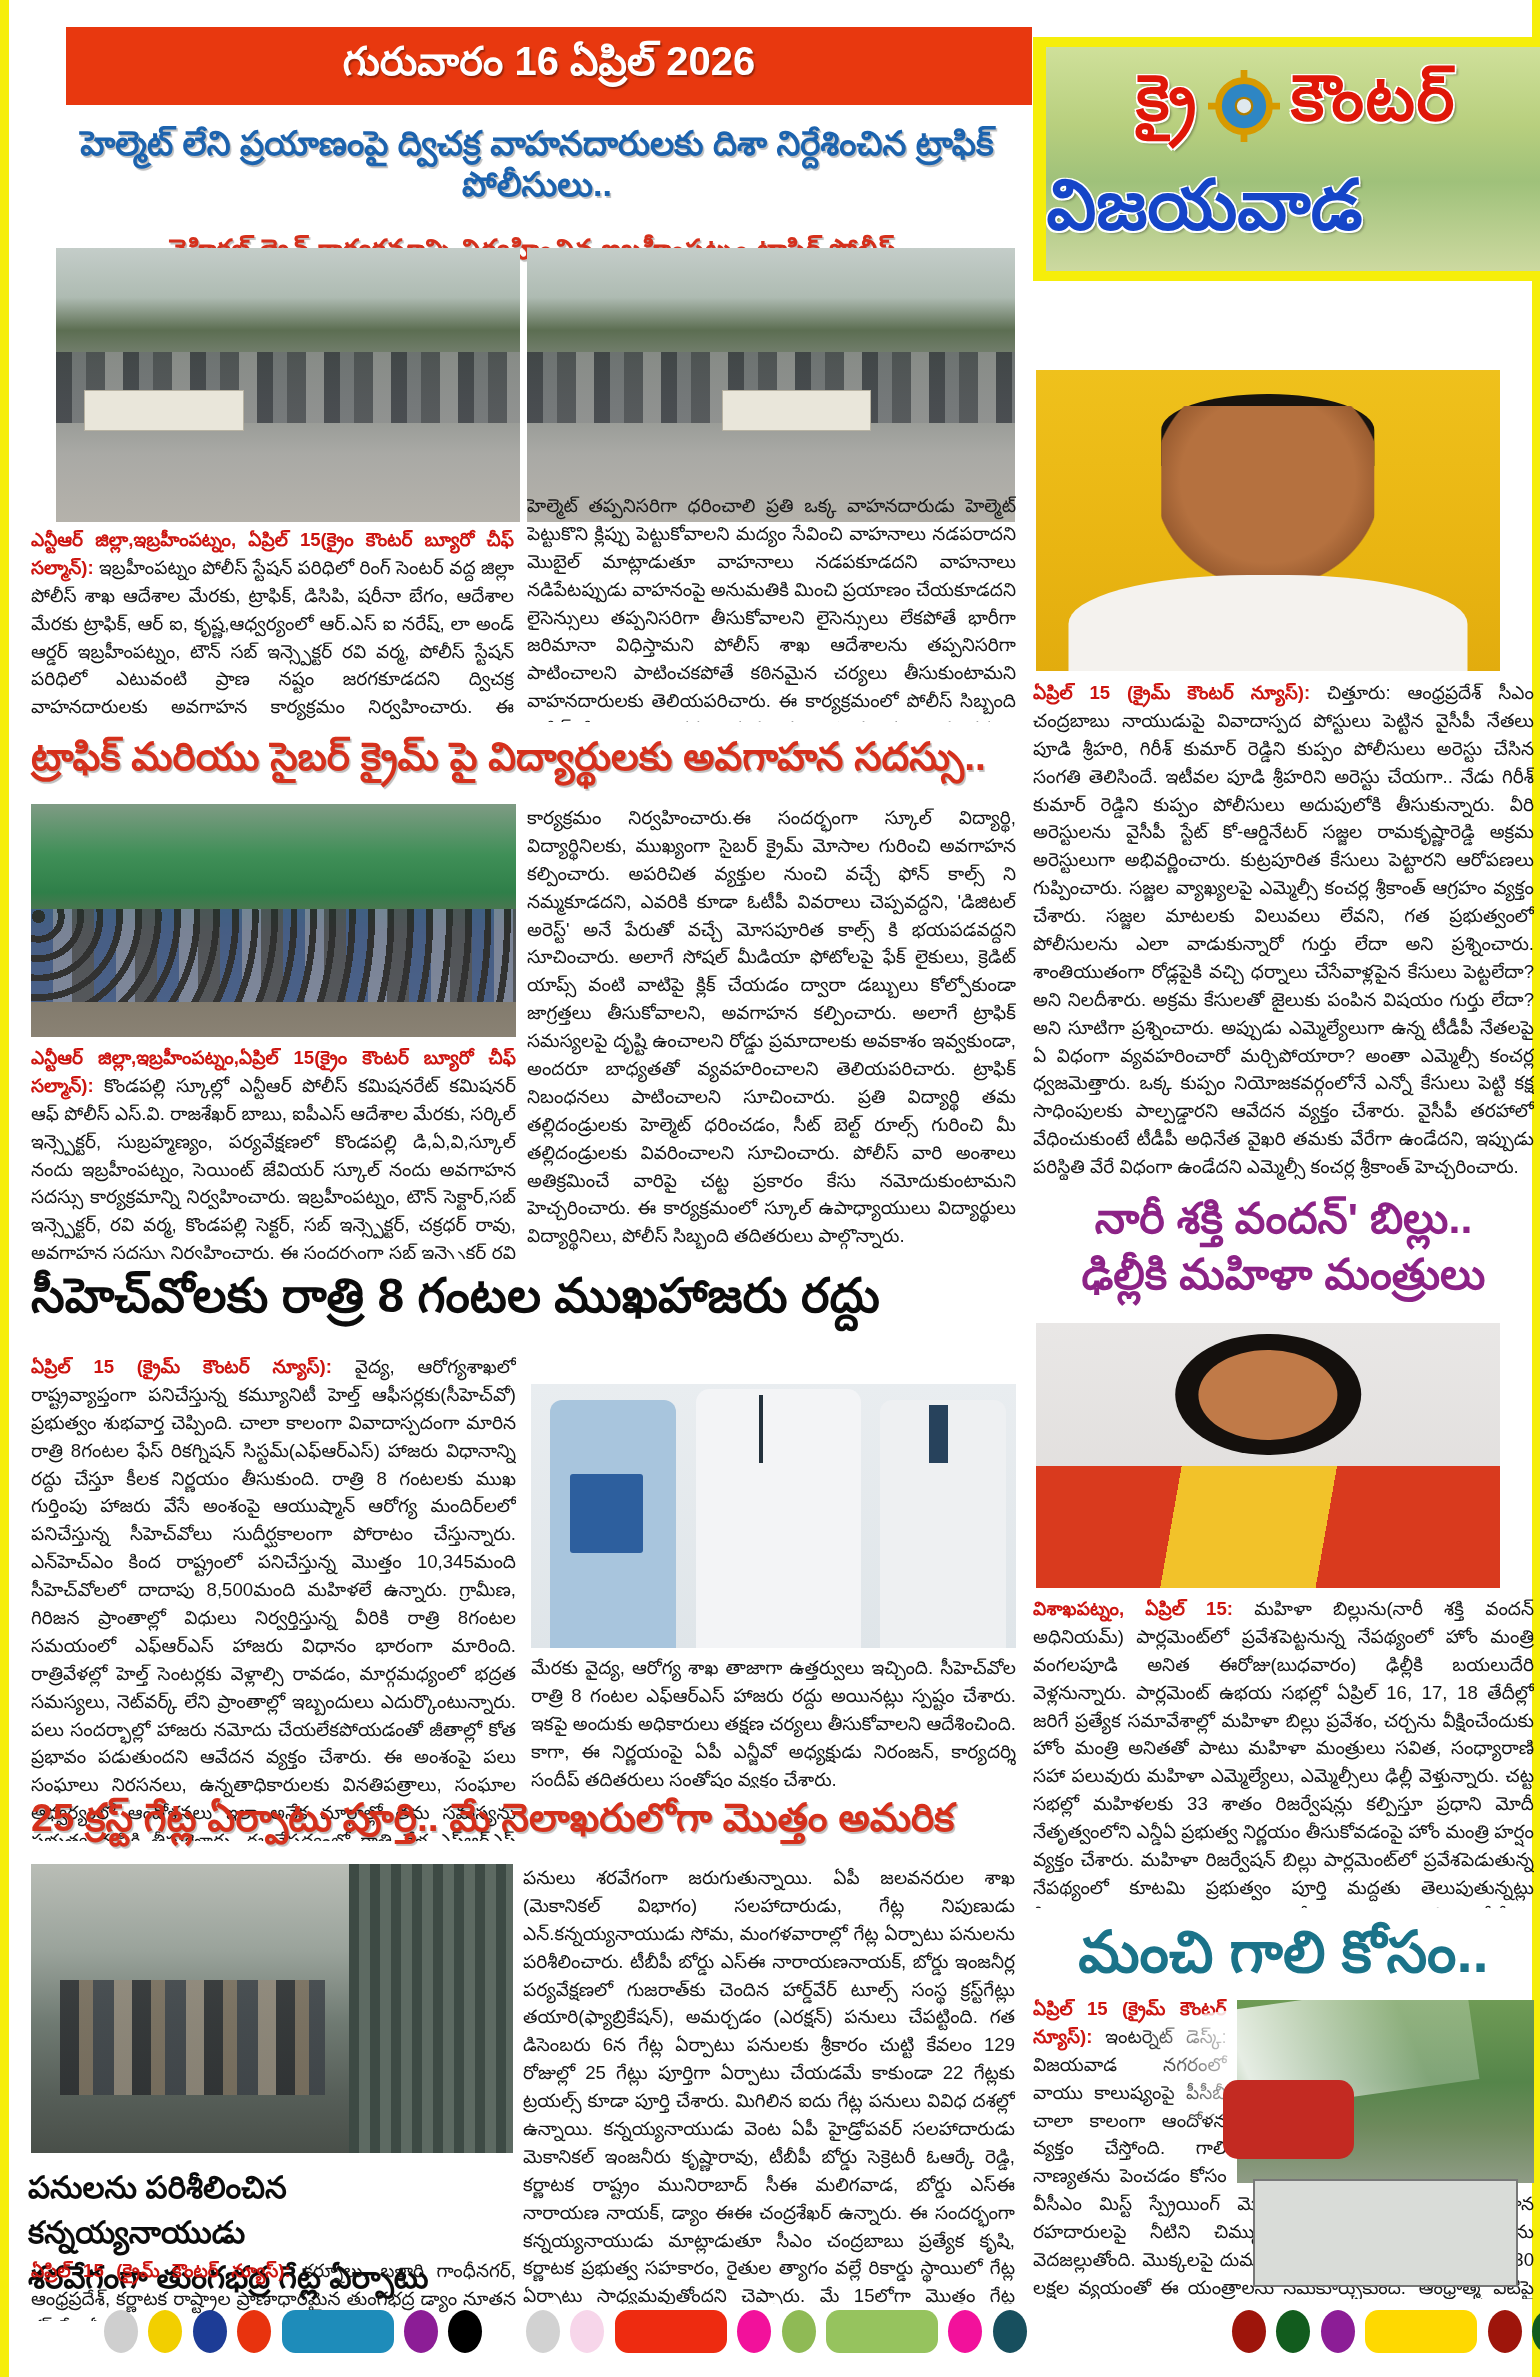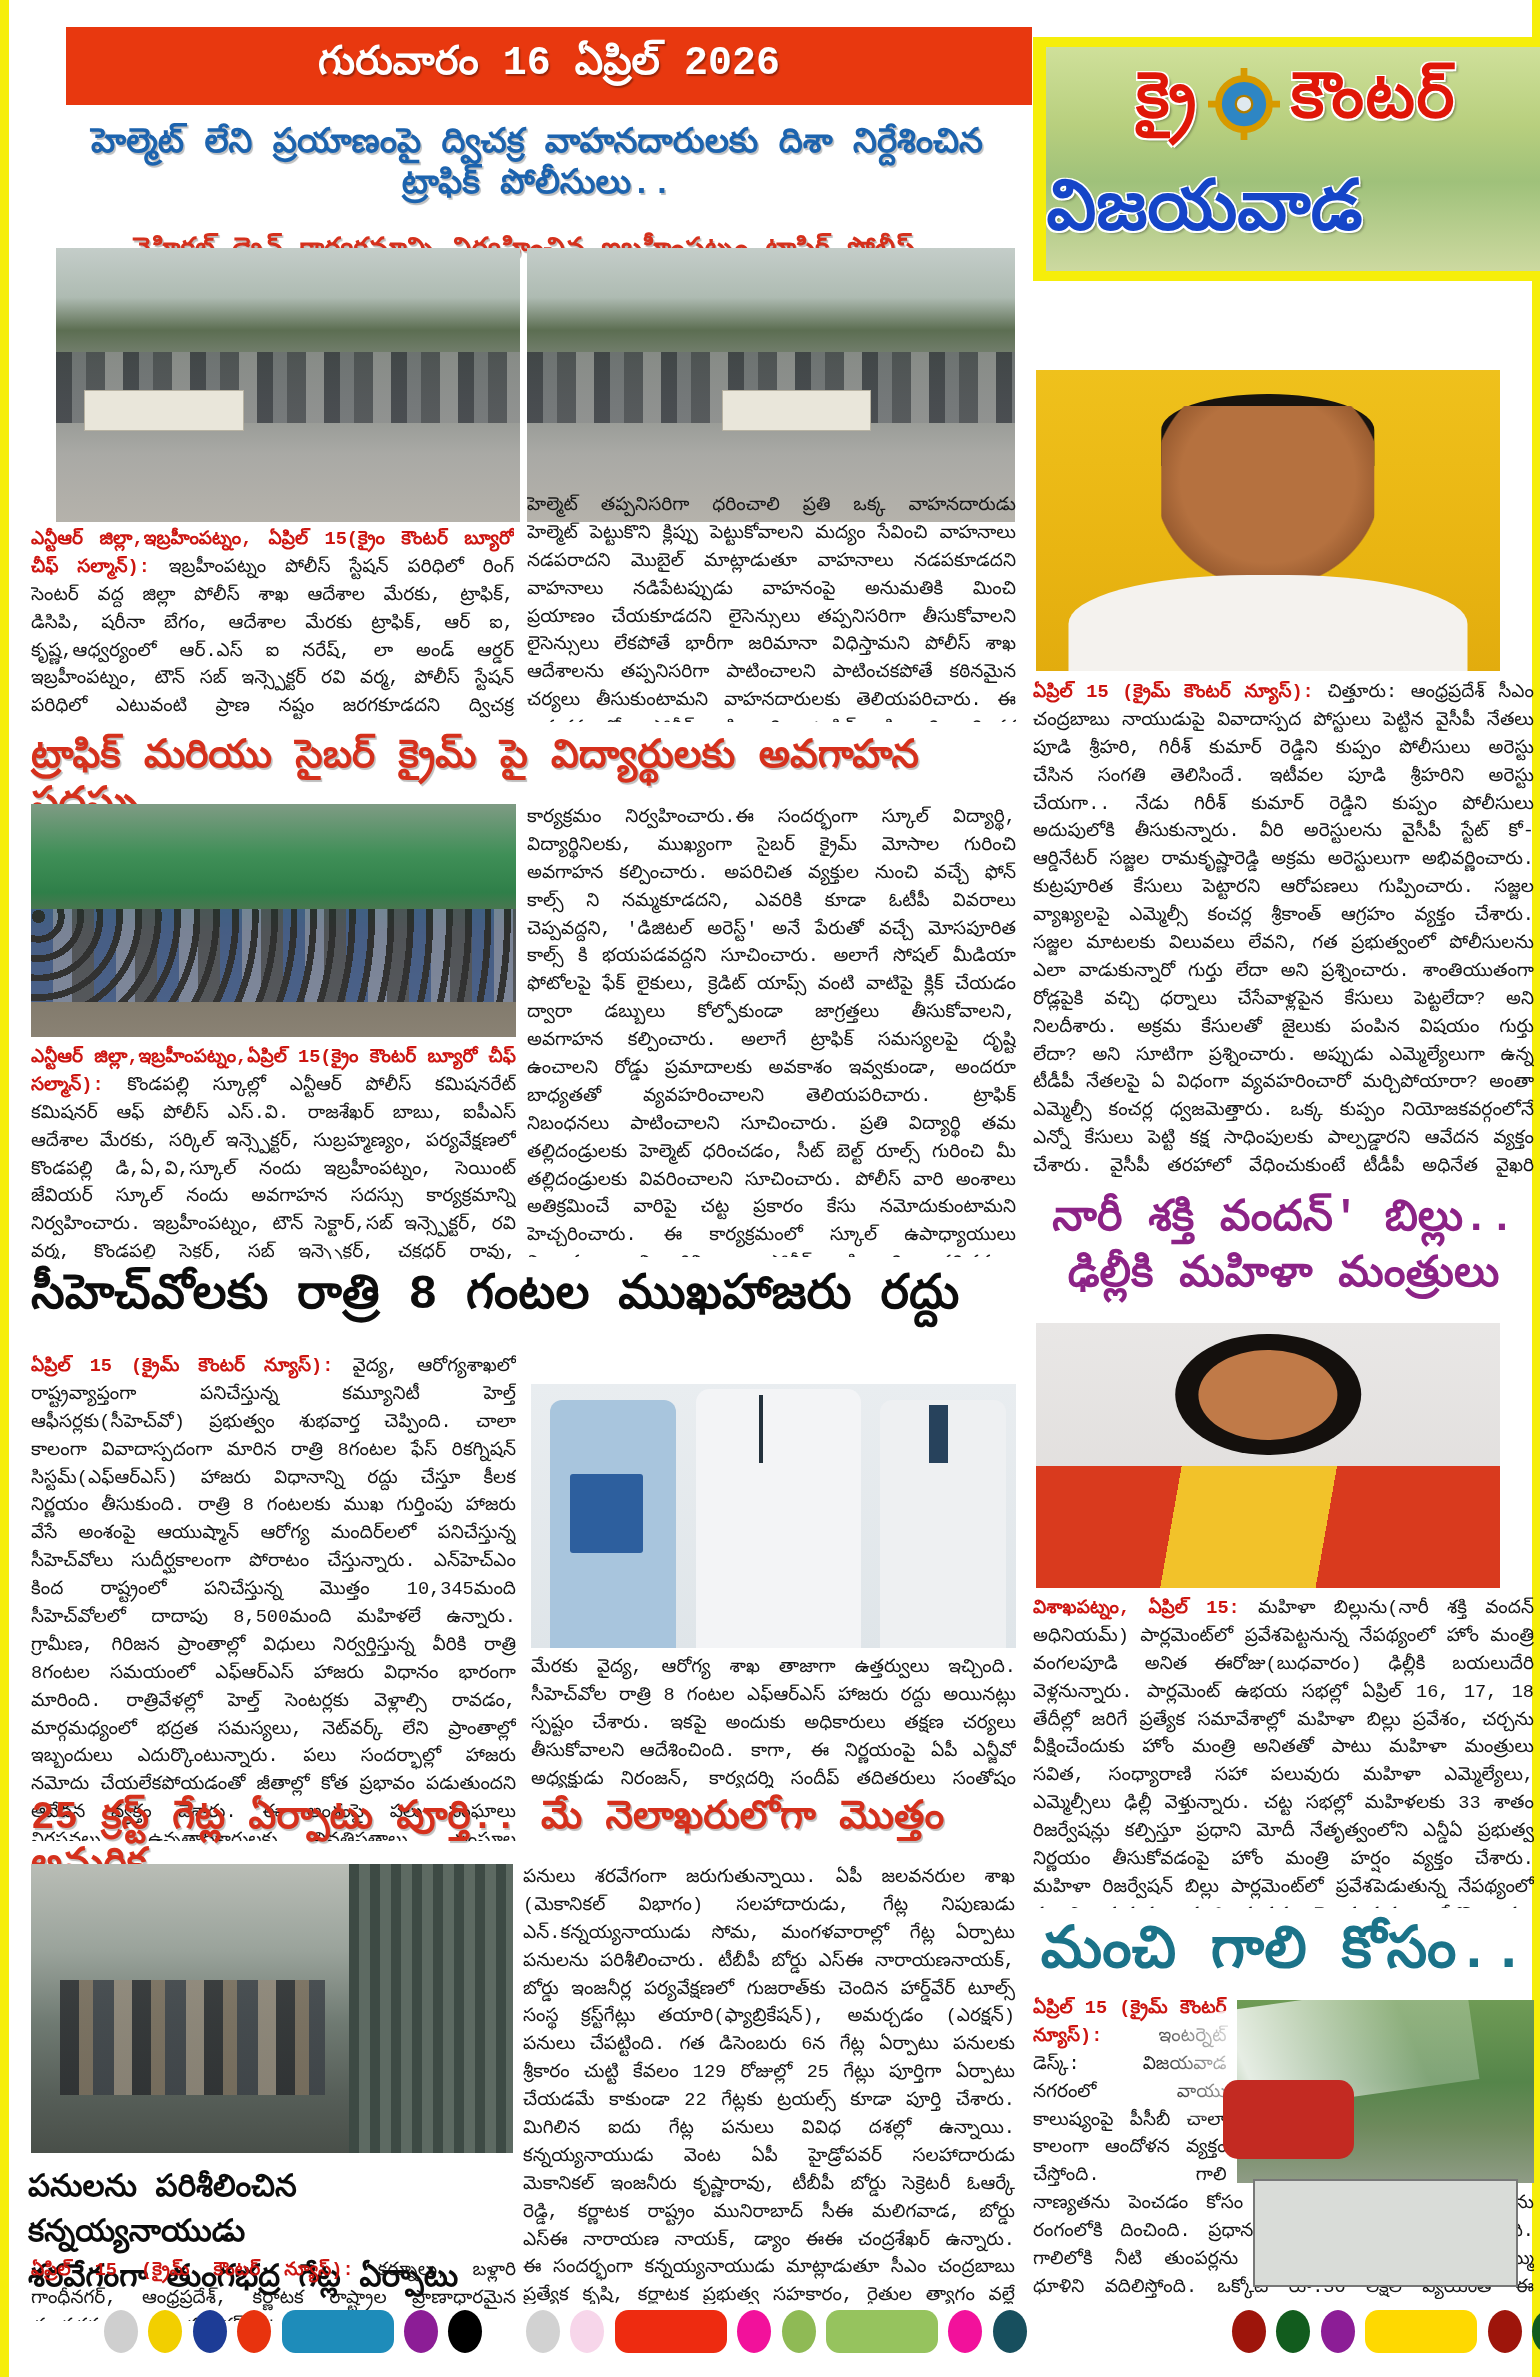--- a/index.html
+++ b/index.html
@@ -1,17 +1,17 @@
 <!DOCTYPE html>
 <html style="font-size:12px"><head>
 <meta charset="utf-8">
 <style>
   html,body{margin:0;padding:0;background:#ffffff;}
   #page{position:relative;width:1541px;height:2377px;background:#ffffff;overflow:hidden;
-        font-family:Liberation Mono, monospace;}
+        font-family:Liberation Sans, sans-serif;}
   .edge{position:absolute;top:0;bottom:0;width:9px;background:#f6ee0a;}
   .abs{position:absolute;}
   
   .date-banner{left:66px;top:27px;width:966px;height:78px;background:#e8380f;
     display:flex;align-items:center;justify-content:center;color:#fff;font-size:40px;font-weight:bold;
     text-shadow:1.5px 1.5px 1.5px rgba(0,0,0,.35);}
   
   .masthead{left:1033px;top:37px;width:499px;height:220px;background:#f6ee0a;padding:12px;}
   .masthead-inner{position:absolute;left:13.4px;top:10.4px;right:10.4px;bottom:10.4px;
     background:linear-gradient(180deg,#cfe09a 0%,#b8cf7e 35%,#9fc17a 60%,#cdd9a0 100%);overflow:hidden;}

